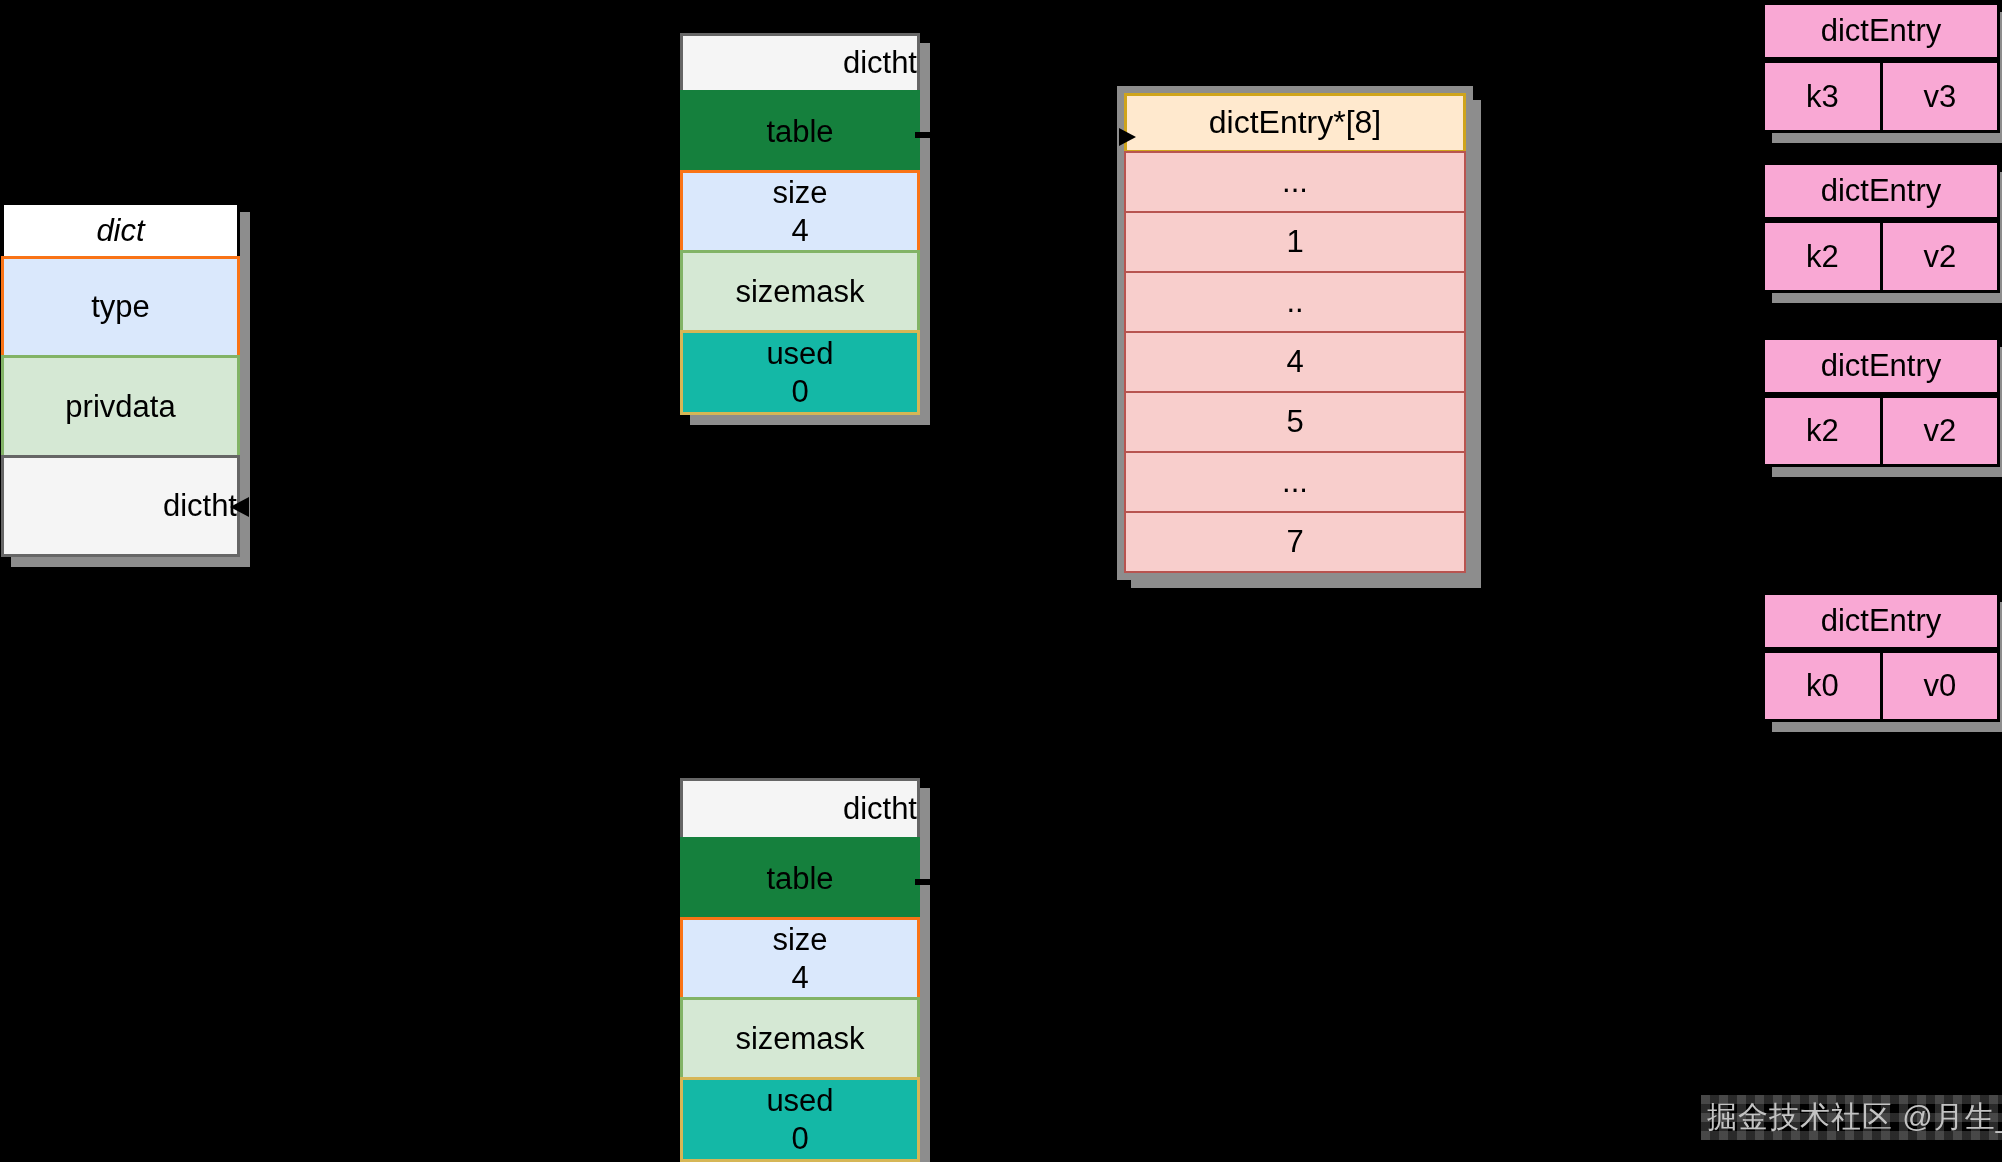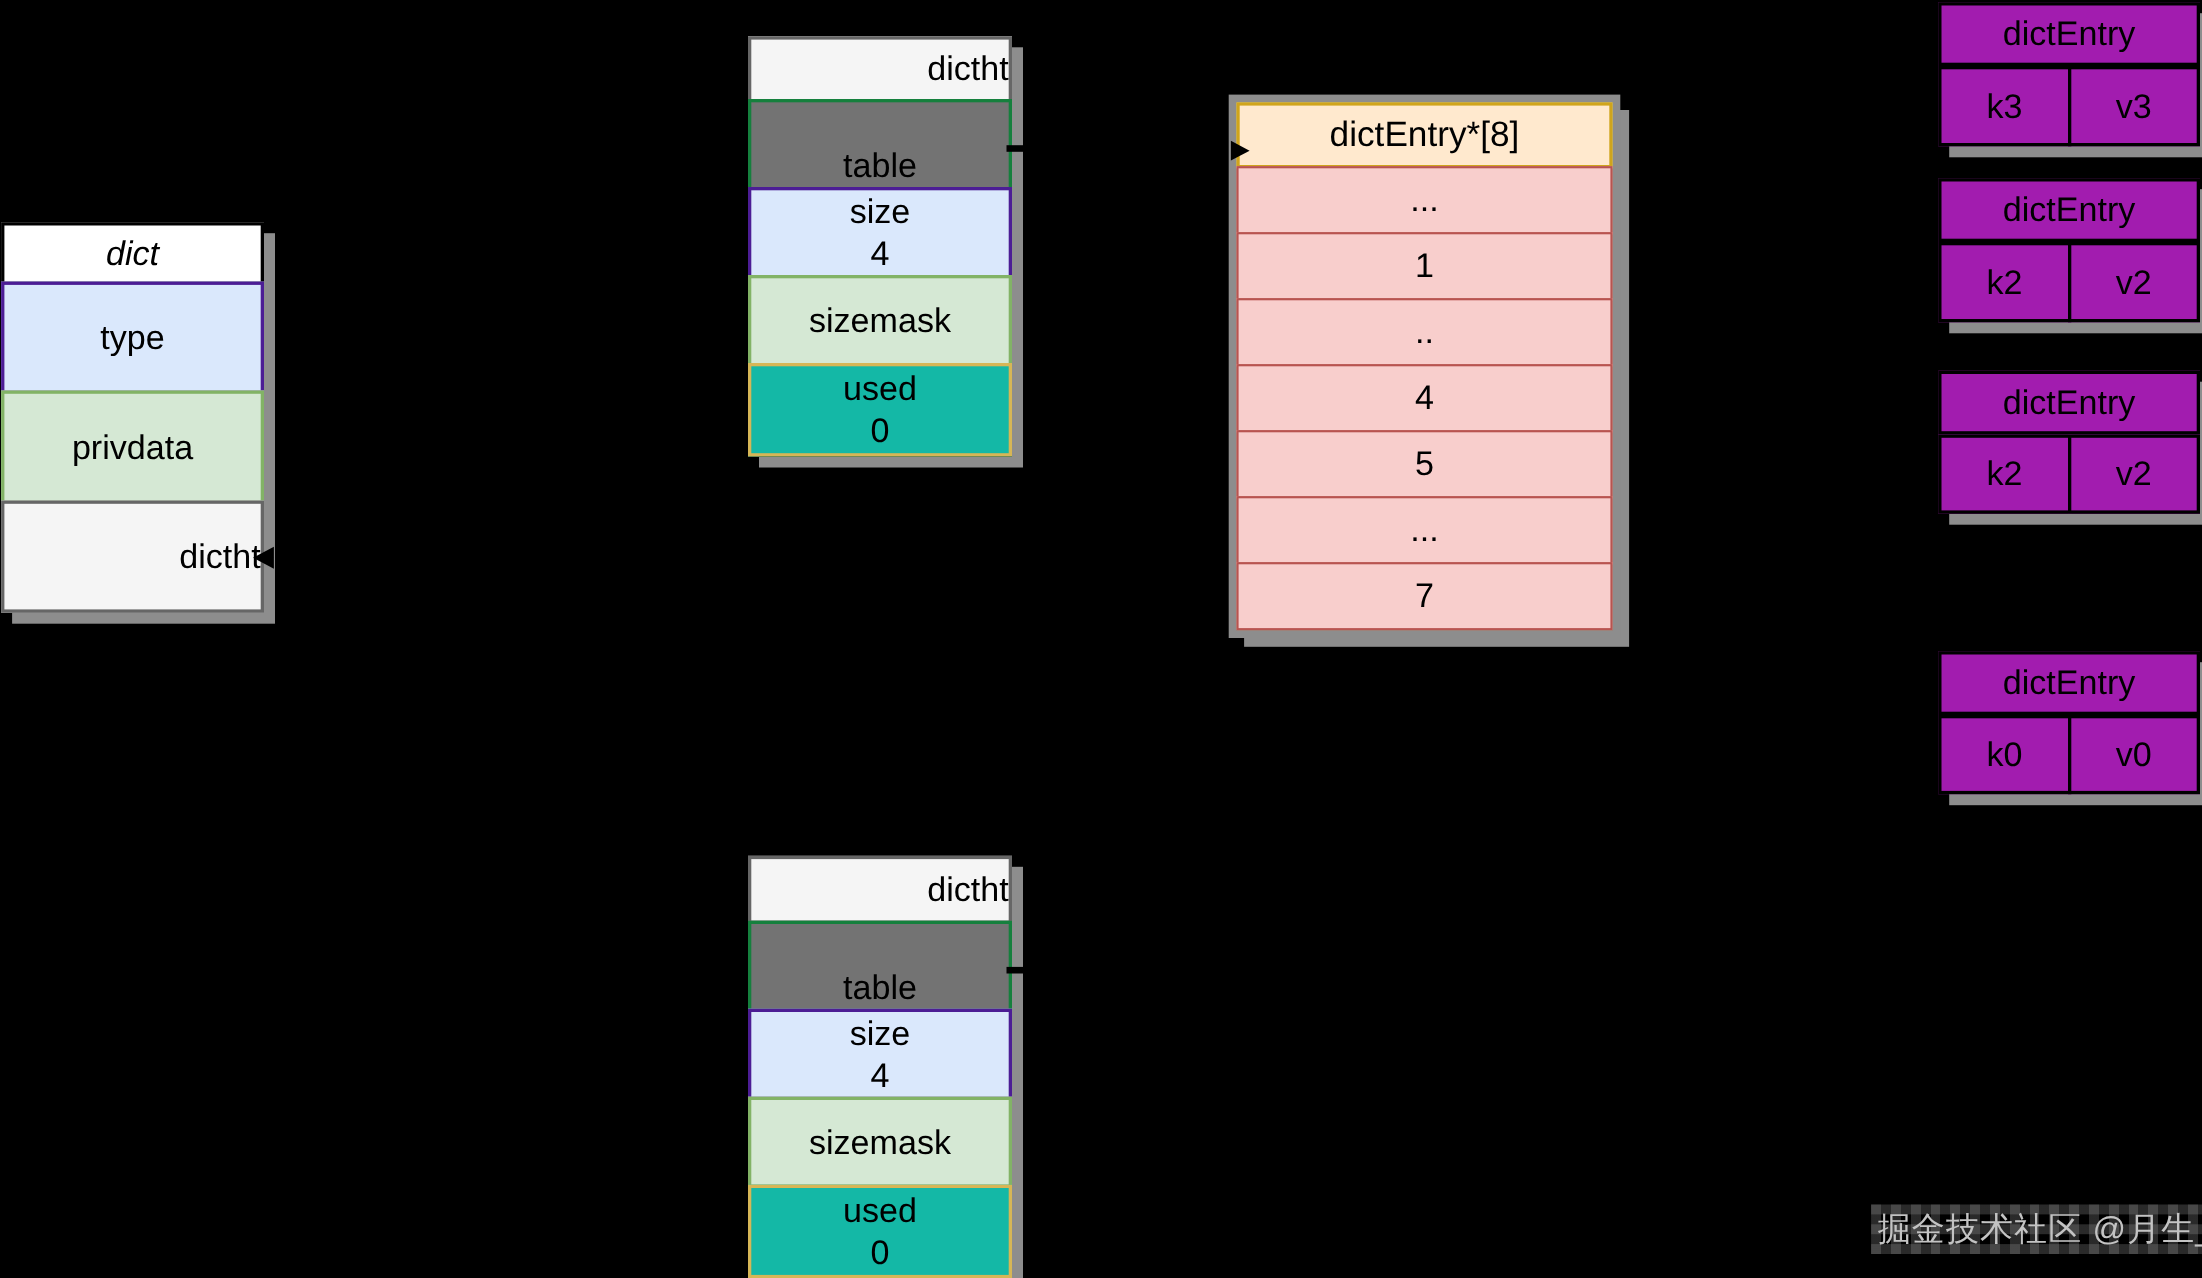--- a/index.html
+++ b/index.html
@@ -10,28 +10,28 @@
   .box{position:absolute;}
   .shadow{box-shadow:10px 10px 0 0 #8d8d8d;}
   .row{
     box-sizing:border-box;display:flex;flex-direction:column;align-items:center;
     justify-content:center;font-size:31px;line-height:1.22;text-align:center;
   }
   .row.stack{margin-top:-3px;}
   .row.stack2{margin-top:-2px;}
   
   .c-white {background:#ffffff;border:3px solid #000000;}
-  .c-blue  {background:#dae8fc;border:3px solid #4c1d95;}
+  .c-blue  {background:#dae8fc;border:3px solid #f97316;}
   .c-green {background:#d5e8d4;border:3px solid #82b366;}
   .c-gray  {background:#f5f5f5;border:3px solid #666666;align-items:flex-end;}
   .c-yellow{background:#14b8a6;border:3px solid #d6b656;}
-  .c-orange{background:#737373;border:3px solid #15803d;justify-content:flex-end;}
+  .c-orange{background:#15803d;border:1px solid #15803d;}
   .c-cream {background:#ffe9ce;border:3px solid #cfa41c;}
   .c-pink  {background:#f8cecc;border:2px solid #b85450;}
-  .c-entry {background:#a21caf;border:3px solid #000000;}
+  .c-entry {background:#f9a8d4;border:3px solid #000000;}
 
   .entry-cells{display:flex;}
   .entry-cells .cell{flex:1;}
   .entry-cells .cell.right{margin-left:-3px;}
 
   .array-outline{box-shadow:0 0 0 7px #8d8d8d, 11px 11px 0 4px #8d8d8d;}
 
   
   .arrow-left{
     position:absolute;width:0;height:0;

